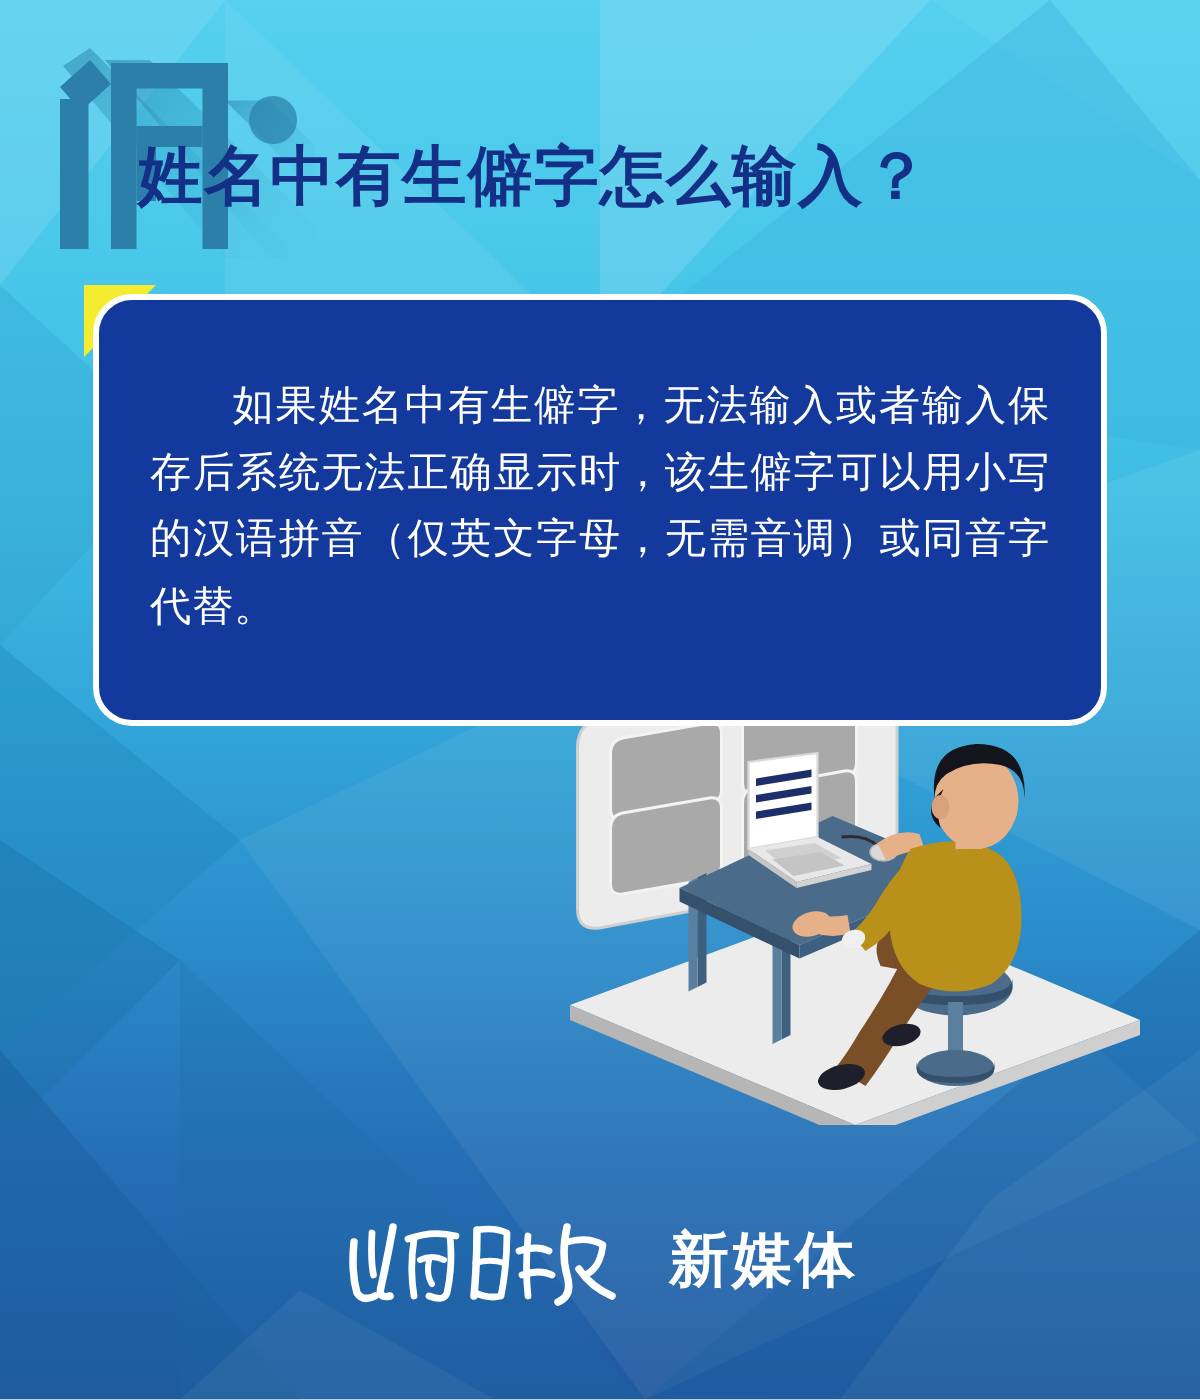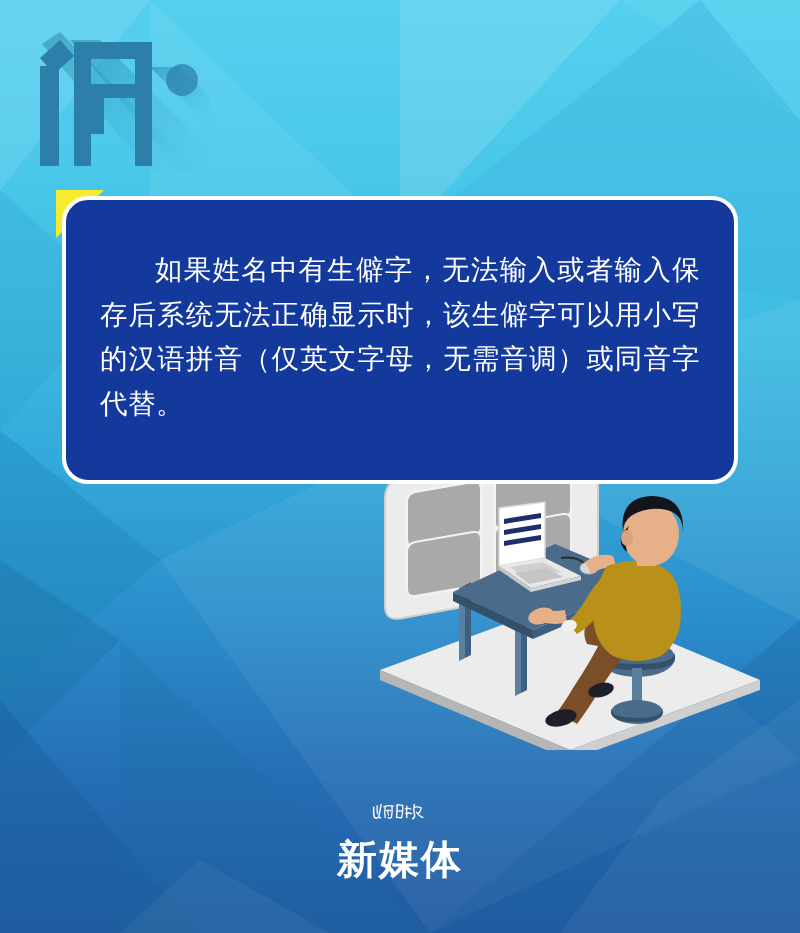--- a/index.html
+++ b/index.html
@@ -112,21 +112,20 @@
     position: absolute;
     left: 0;
     right: 0;
     bottom: 52px;
     height: 80px;
     display: flex;
     align-items: center;
     justify-content: center;
     gap: 18px;
     z-index: 7;
-    flex-direction: column;
   }
   .brand-script { width: 200px; height: 70px; }
   .brand-sub {
     color: #ffffff;
     font-size: 40px;
     font-weight: bold;
     letter-spacing: 2px;
     line-height: 1;
     margin-bottom: 2px;
   }
@@ -180,20 +179,21 @@
       <rect x="44" y="20" width="78" height="17"></rect>
       <rect x="44" y="20" width="17" height="124"></rect>
       <rect x="105" y="20" width="17" height="124"></rect>
       <rect x="61" y="62" width="44" height="14"></rect>
       <rect x="61" y="62" width="13" height="50"></rect>
     </g>
 
     <circle cx="152" cy="58" r="16" fill="#2b7fa8" opacity="0.72"></circle>
   </svg>
 
+  <div class="headline">姓名中有生僻字怎么输入？</div>
 
   <div class="card-wrap">
     <div class="card-yellow"></div>
     <div class="card">
       <div class="card-text">如果姓名中有生僻字，无法输入或者输入保存后系统无法正确显示时，该生僻字可以用小写的汉语拼音（仅英文字母，无需音调）或同音字代替。</div>
     </div>
   </div>
 
   <svg class="illustration" viewBox="0 0 430 310">
 

